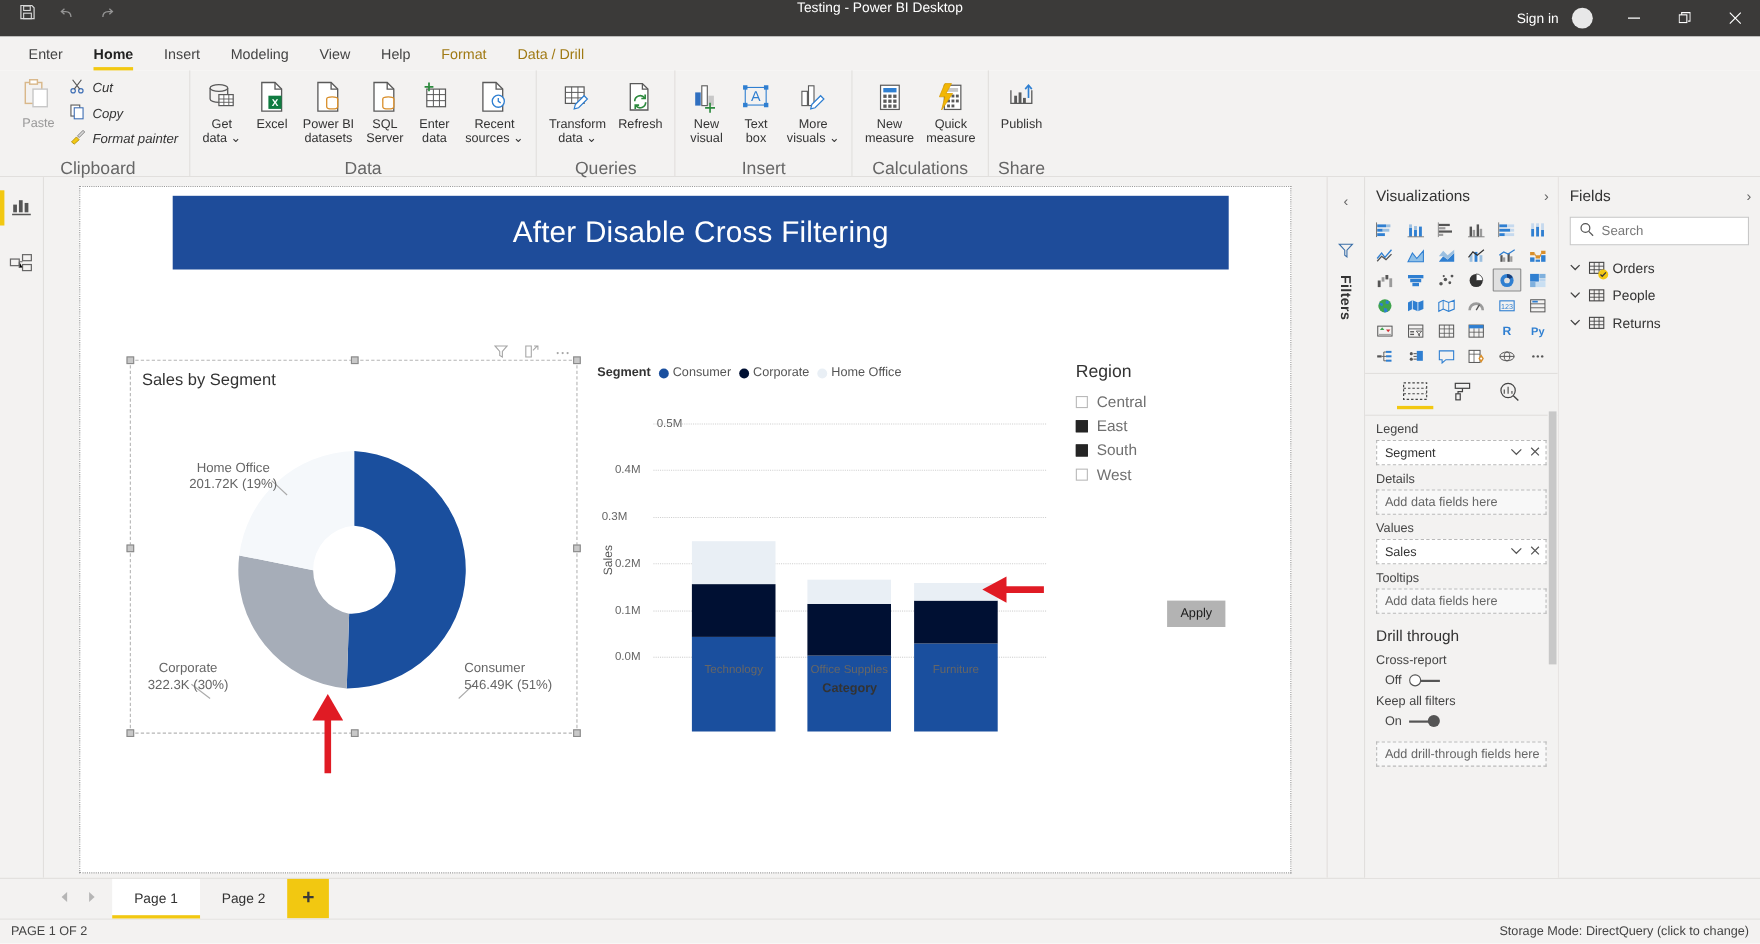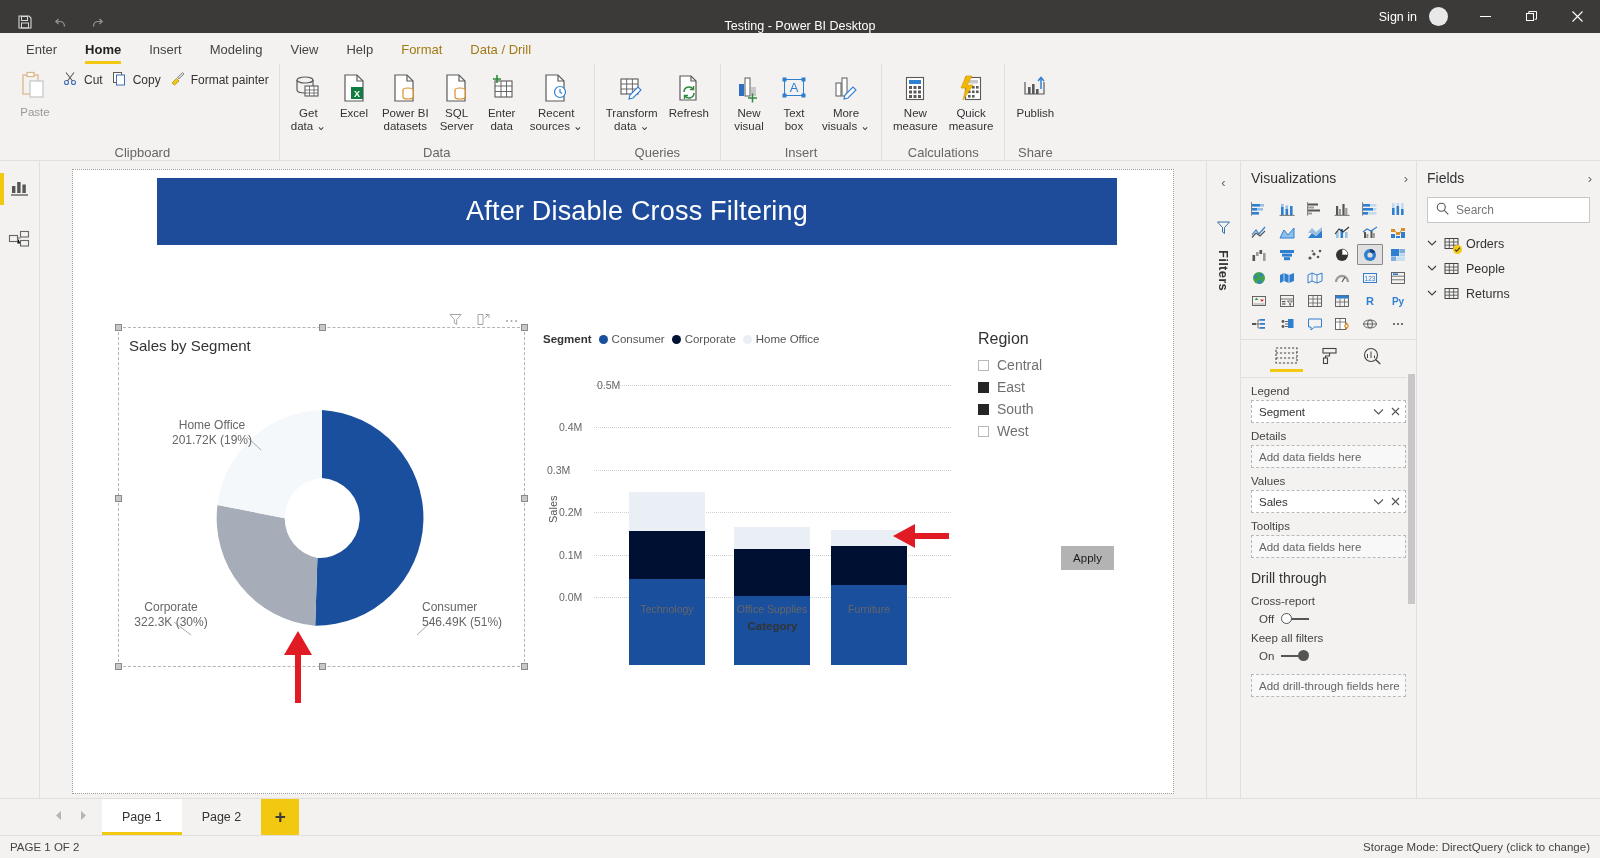--- a/index.html
+++ b/index.html
@@ -9,21 +9,21 @@
     font-family: "Liberation Sans", sans-serif;
     font-size: 12px;
     color: #333;
     background: #fff;
   }
   .app { width: 1600px; height: 858px; display: flex; flex-direction: column; position: relative; }
 
   
   .titlebar {
     height: 33px; background: #3b3a39; color: #fff;
-    display: flex; align-items: flex-end; position: relative; flex: 0 0 33px;
+    display: flex; align-items: flex-start; position: relative; flex: 0 0 33px;
   }
   .qat { display: flex; align-items: center; gap: 14px; padding-left: 14px; }
   .qat-btn { width: 22px; height: 22px; display: flex; align-items: center; justify-content: center; cursor: pointer; opacity: .92; }
   .qat-btn svg { display: block; }
   .title-text {
     position: absolute; left: 0; right: 0; text-align: center;
     font-size: 12.5px; color: #fff; pointer-events: none;
   }
   .tb-right { margin-left: auto; display: flex; align-items: center; height: 33px; }
   .signin { font-size: 12.5px; color: #fff; padding: 0 8px; cursor: pointer; }
@@ -48,31 +48,31 @@
 
   
   .ribbon {
     height: 97px; background: #f3f2f1; display: flex; align-items: stretch;
     flex: 0 0 97px; padding-left: 6px; border-bottom: 1px solid #e1dfdd;
   }
   .rgroup { display: flex; flex-direction: column; position: relative; padding: 0 6px; }
   .rgroup + .rgroup { border-left: 1px solid #e1dfdd; }
   .rgroup-items { flex: 1; display: flex; align-items: flex-start; padding-top: 5px; gap: 1px; }
   .rgroup-label {
-    text-align: center; font-size: 13px; color: #666; padding-bottom: 3px; height: 15px;
+    text-align: center; font-size: 16px; color: #666; padding-bottom: 3px; height: 15px;
   }
   .rbtn {
     display: flex; flex-direction: column; align-items: center; justify-content: flex-start;
     padding: 3px 5px; cursor: pointer; border-radius: 2px; min-width: 44px;
   }
   .rbtn .ricon { height: 34px; display: flex; align-items: center; justify-content: center; }
   .rbtn .rlabel { font-size: 11.5px; color: #333; text-align: center; line-height: 13px; margin-top: 1px; white-space: pre-line; }
   .rbtn-sm { display: flex; flex-direction: row; align-items: center; gap: 6px; padding: 2px 4px; cursor: pointer; }
   .rbtn-sm .rlabel { font-size: 12px; color: #333; }
-  .clip-col { display: flex; flex-direction: row; justify-content: center; gap: 1px; }
+  .clip-col { display: flex; flex-direction: column; justify-content: center; gap: 1px; font-style: italic; }
   .paste-btn {
     display: flex; flex-direction: column; align-items: center; justify-content: center;
     padding: 2px 8px; cursor: pointer; min-width: 46px;
   }
   .paste-btn .rlabel { font-size: 11.5px; color: #999; }
 
   
   .main { flex: 1; display: flex; min-height: 0; background: #f3f2f1; }
 
   

